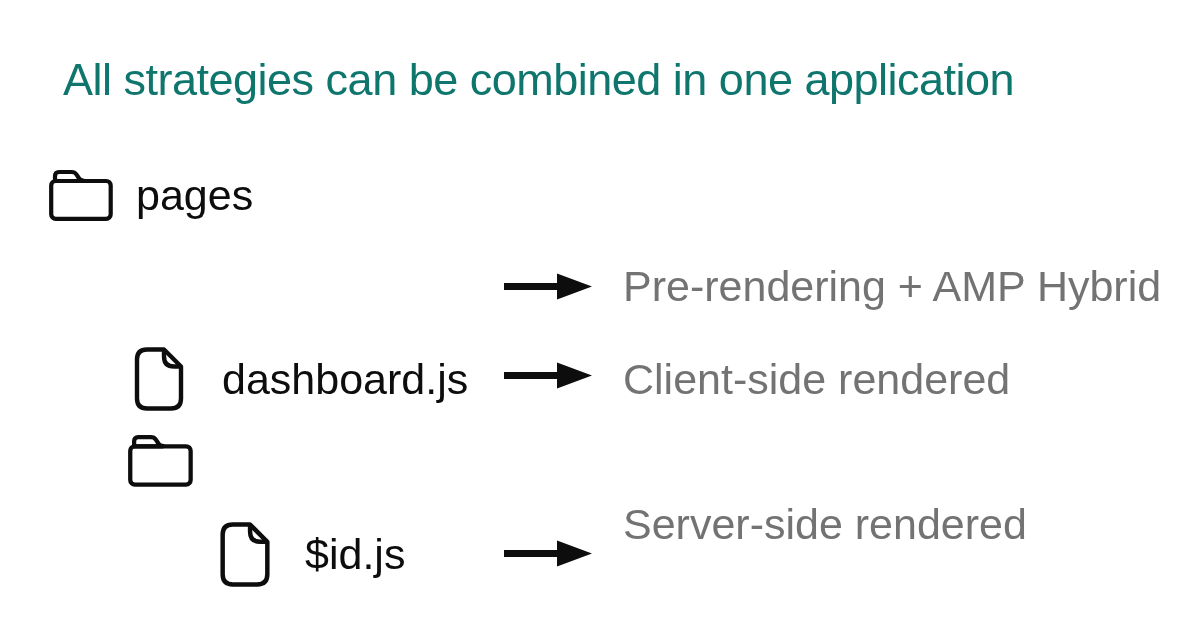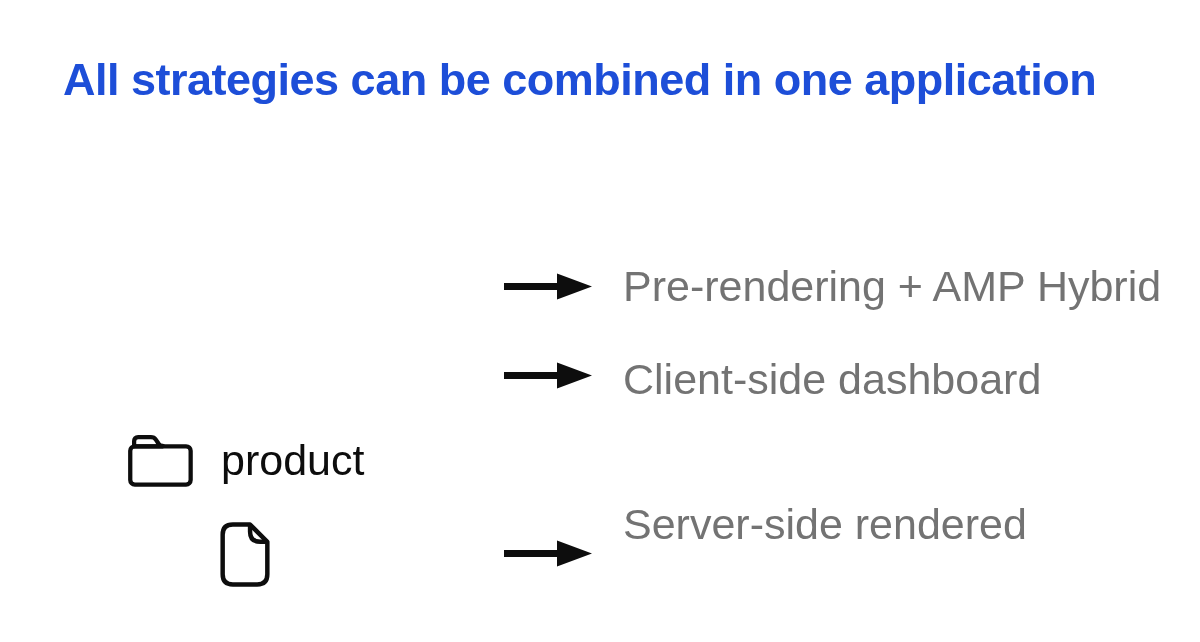--- a/index.html
+++ b/index.html
@@ -14,25 +14,25 @@
     background: #ffffff;
     overflow: hidden;
     font-family: "Liberation Sans", "DejaVu Sans", sans-serif;
     color: #0d0d0d;
   }
   .title {
     position: absolute;
     left: 63px;
     top: 55px;
     font-size: 45px;
-    font-weight: bold;
+    font-weight: normal;
     letter-spacing: -0.5px;
     line-height: 1.1;
     white-space: nowrap;
-    color: #1d4ed8;
+    color: #0f766e;
   }
   .tree-row {
     position: absolute;
     display: flex;
     align-items: center;
     white-space: nowrap;
   }
   .tree-label {
     font-size: 43px;
     line-height: 1;
@@ -69,54 +69,72 @@
   .strategy-dashboard { left: 623px; top: 346px; height: 66px; }
   .strategy-id        { left: 623px; top: 491px; height: 67px; }
 </style>
 </head>
 <body>
 
 <div class="canvas">
 
   <div class="title">All strategies can be combined in one application</div>
 
+  <div class="tree-row row-pages">
+    <span class="icon-wrap">
+      <svg width="66" height="56" viewBox="0 0 66 56" fill="none">
+        <path d="M7 14 V9 Q7 5 11 5 H23.5 Q26.8 5 28.4 7.4 L30.8 11 Q32.3 13.5 35.3 13.5 L35.3 14 Z" fill="#ffffff" stroke="#0d0d0d" stroke-width="4.2" stroke-linejoin="round"></path>
+        <rect x="3.2" y="14" width="59.5" height="37.8" rx="4.5" fill="none" stroke="#0d0d0d" stroke-width="4.2" stroke-linejoin="round"></rect>
+      </svg>
+    </span>
+    <span class="tree-label">pages</span>
+  </div>
 
   <span class="arrow arrow-about icon-wrap">
     <svg width="88" height="27" viewBox="0 0 88 27">
       <rect x="0" y="10" width="57" height="7" fill="#0d0d0d"></rect>
       <polygon points="53,0.5 88,13.5 53,26.5" fill="#0d0d0d"></polygon>
     </svg>
   </span>
   <div class="strategy-label strategy-about">Pre-rendering + AMP Hybrid</div>
 
+  <div class="tree-row row-dashboard">
+    <span class="icon-wrap">
+      <svg width="52" height="66" viewBox="0 0 52 66" fill="none">
+        <path d="M31 3.5 H14 Q4 3.5 4 13.5 V52.5 Q4 62.5 14 62.5 H38 Q48 62.5 48 52.5 V20.5 L31 3.5 Z" fill="#ffffff" stroke="#0d0d0d" stroke-width="4.4" stroke-linejoin="round"></path>
+        <path d="M31 3.5 V10.5 Q31 20.5 41 20.5 H48" fill="none" stroke="#0d0d0d" stroke-width="4.4" stroke-linejoin="round"></path>
+      </svg>
+    </span>
+    <span class="tree-label">dashboard.js</span>
+  </div>
   <span class="arrow arrow-dashboard icon-wrap">
     <svg width="88" height="27" viewBox="0 0 88 27">
       <rect x="0" y="10" width="57" height="7" fill="#0d0d0d"></rect>
       <polygon points="53,0.5 88,13.5 53,26.5" fill="#0d0d0d"></polygon>
     </svg>
   </span>
-  <div class="strategy-label strategy-dashboard">Client-side dashboard</div>
+  <div class="strategy-label strategy-dashboard">Client-side rendered</div>
 
   <div class="tree-row row-product">
     <span class="icon-wrap">
       <svg width="67" height="57" viewBox="0 0 66 56" fill="none">
         <path d="M7 14 V9 Q7 5 11 5 H23.5 Q26.8 5 28.4 7.4 L30.8 11 Q32.3 13.5 35.3 13.5 L35.3 14 Z" fill="#ffffff" stroke="#0d0d0d" stroke-width="4.2" stroke-linejoin="round"></path>
         <rect x="3.2" y="14" width="59.5" height="37.8" rx="4.5" fill="none" stroke="#0d0d0d" stroke-width="4.2" stroke-linejoin="round"></rect>
       </svg>
     </span>
-    <span class="tree-label">product</span>
   </div>
 
   <div class="tree-row row-id">
     <span class="icon-wrap">
       <svg width="54" height="67" viewBox="0 0 52 66" fill="none">
         <path d="M31 3.5 H14 Q4 3.5 4 13.5 V52.5 Q4 62.5 14 62.5 H38 Q48 62.5 48 52.5 V20.5 L31 3.5 Z" fill="#ffffff" stroke="#0d0d0d" stroke-width="4.4" stroke-linejoin="round"></path>
         <path d="M31 3.5 V10.5 Q31 20.5 41 20.5 H48" fill="none" stroke="#0d0d0d" stroke-width="4.4" stroke-linejoin="round"></path>
       </svg>
     </span>
+    <span class="tree-label">$id.js</span>
   </div>
   <span class="arrow arrow-id icon-wrap">
     <svg width="88" height="27" viewBox="0 0 88 27">
       <rect x="0" y="10" width="57" height="7" fill="#0d0d0d"></rect>
       <polygon points="53,0.5 88,13.5 53,26.5" fill="#0d0d0d"></polygon>
     </svg>
   </span>
   <div class="strategy-label strategy-id">Server-side rendered</div>
 
 </div>

